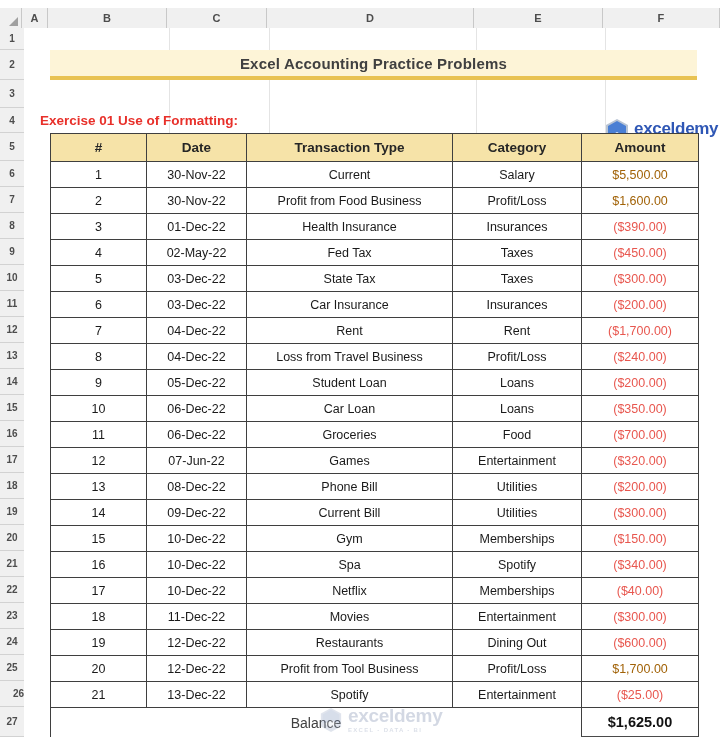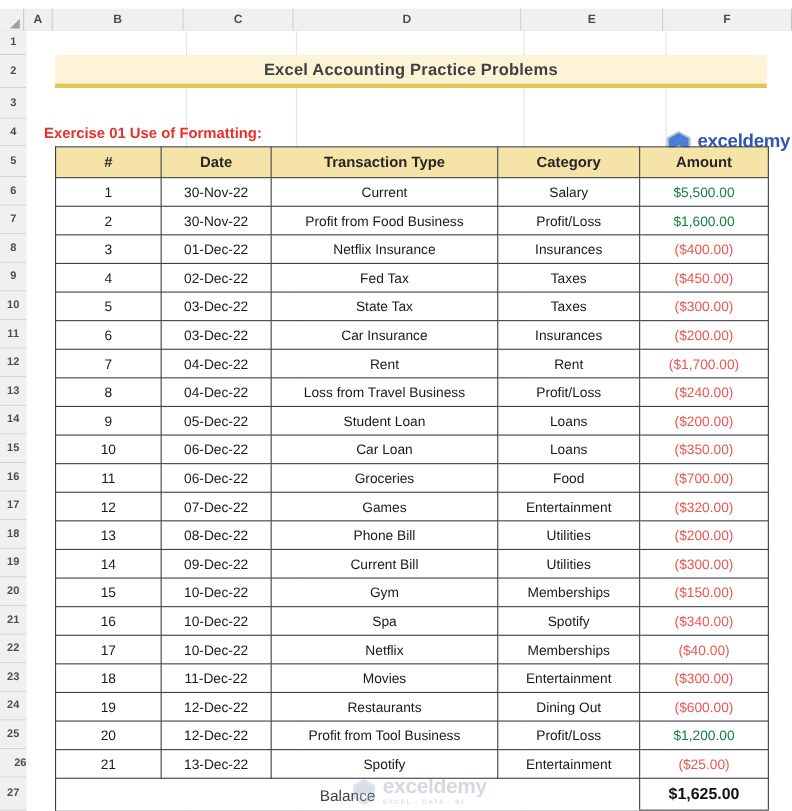--- a/index.html
+++ b/index.html
@@ -171,21 +171,21 @@
   }
   .tbl th {
     background: #f6e3a8;
     font-weight: bold;
     font-size: 13.5px;
     color: #262626;
     height: 28px;
   }
   td.amt { text-align: center; }
   td.neg { color: #e8574f; }
-  td.pos { color: #15803d; }
+  td.pos { color: #a16207; }
 
   tr.balance-row td {
     height: 30px;
   }
   td.balance-label {
     text-align: center;
     font-size: 14px;
     color: #404040;
     border-left: 1px solid #3f3f3f;
   }
@@ -323,27 +323,27 @@
           <tr>
             <td>2</td>
             <td>30-Nov-22</td>
             <td>Profit from Food Business</td>
             <td>Profit/Loss</td>
             <td class="amt pos">$1,600.00</td>
           </tr>
           <tr>
             <td>3</td>
             <td>01-Dec-22</td>
-            <td>Netflix Insurance</td>
+            <td>Health Insurance</td>
             <td>Insurances</td>
-            <td class="amt neg">($400.00)</td>
+            <td class="amt neg">($390.00)</td>
           </tr>
           <tr>
             <td>4</td>
-            <td>02-Dec-22</td>
+            <td>02-May-22</td>
             <td>Fed Tax</td>
             <td>Taxes</td>
             <td class="amt neg">($450.00)</td>
           </tr>
           <tr>
             <td>5</td>
             <td>03-Dec-22</td>
             <td>State Tax</td>
             <td>Taxes</td>
             <td class="amt neg">($300.00)</td>
@@ -385,21 +385,21 @@
           </tr>
           <tr>
             <td>11</td>
             <td>06-Dec-22</td>
             <td>Groceries</td>
             <td>Food</td>
             <td class="amt neg">($700.00)</td>
           </tr>
           <tr>
             <td>12</td>
-            <td>07-Dec-22</td>
+            <td>07-Jun-22</td>
             <td>Games</td>
             <td>Entertainment</td>
             <td class="amt neg">($320.00)</td>
           </tr>
           <tr>
             <td>13</td>
             <td>08-Dec-22</td>
             <td>Phone Bill</td>
             <td>Utilities</td>
             <td class="amt neg">($200.00)</td>
@@ -444,21 +444,21 @@
             <td>12-Dec-22</td>
             <td>Restaurants</td>
             <td>Dining Out</td>
             <td class="amt neg">($600.00)</td>
           </tr>
           <tr>
             <td>20</td>
             <td>12-Dec-22</td>
             <td>Profit from Tool Business</td>
             <td>Profit/Loss</td>
-            <td class="amt pos">$1,200.00</td>
+            <td class="amt pos">$1,700.00</td>
           </tr>
           <tr>
             <td>21</td>
             <td>13-Dec-22</td>
             <td>Spotify</td>
             <td>Entertainment</td>
             <td class="amt neg">($25.00)</td>
           </tr>
           <tr class="balance-row">
             <td class="balance-label" colspan="4">Balance</td>

